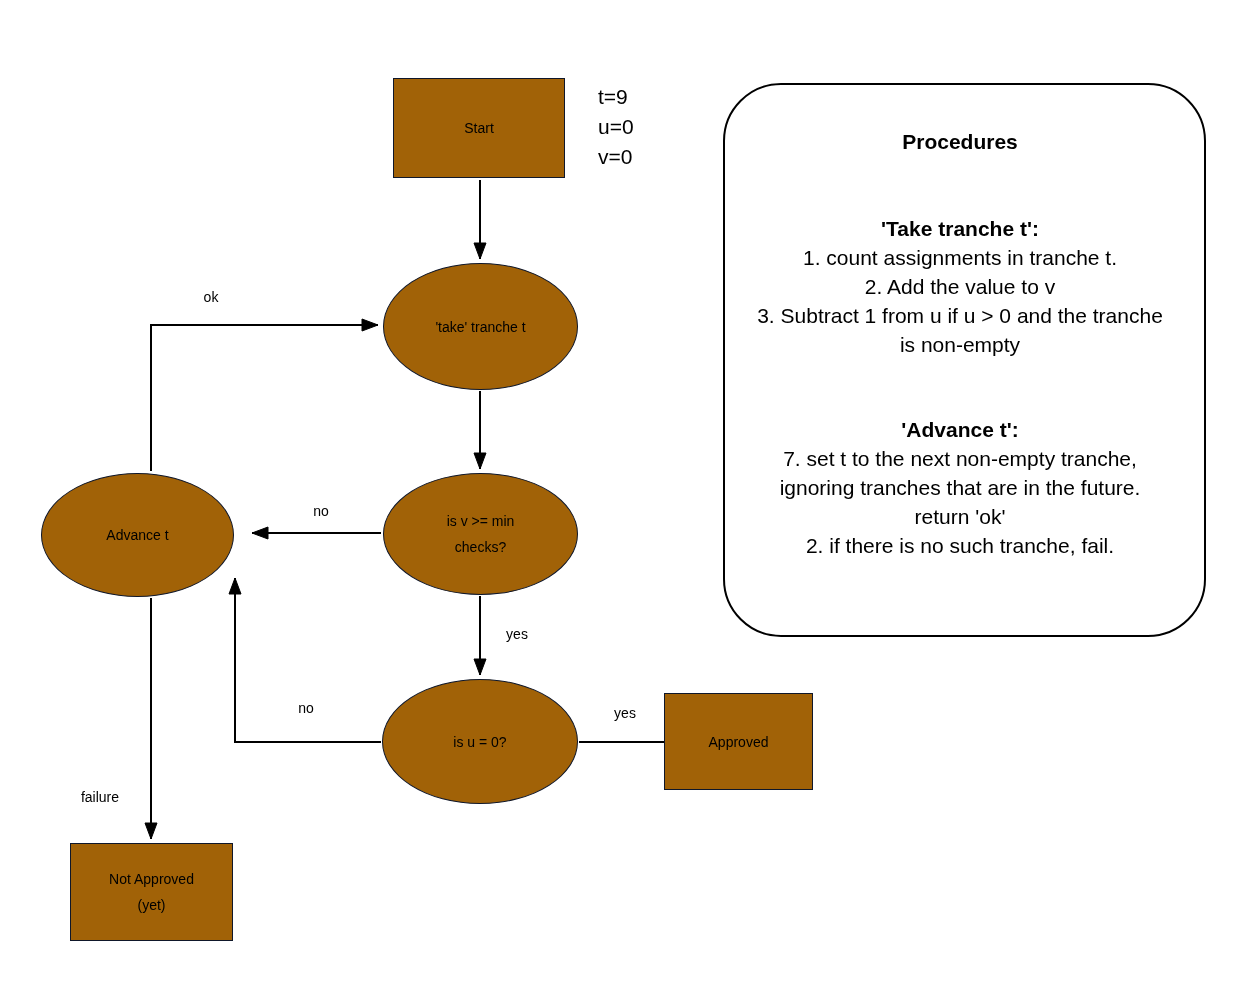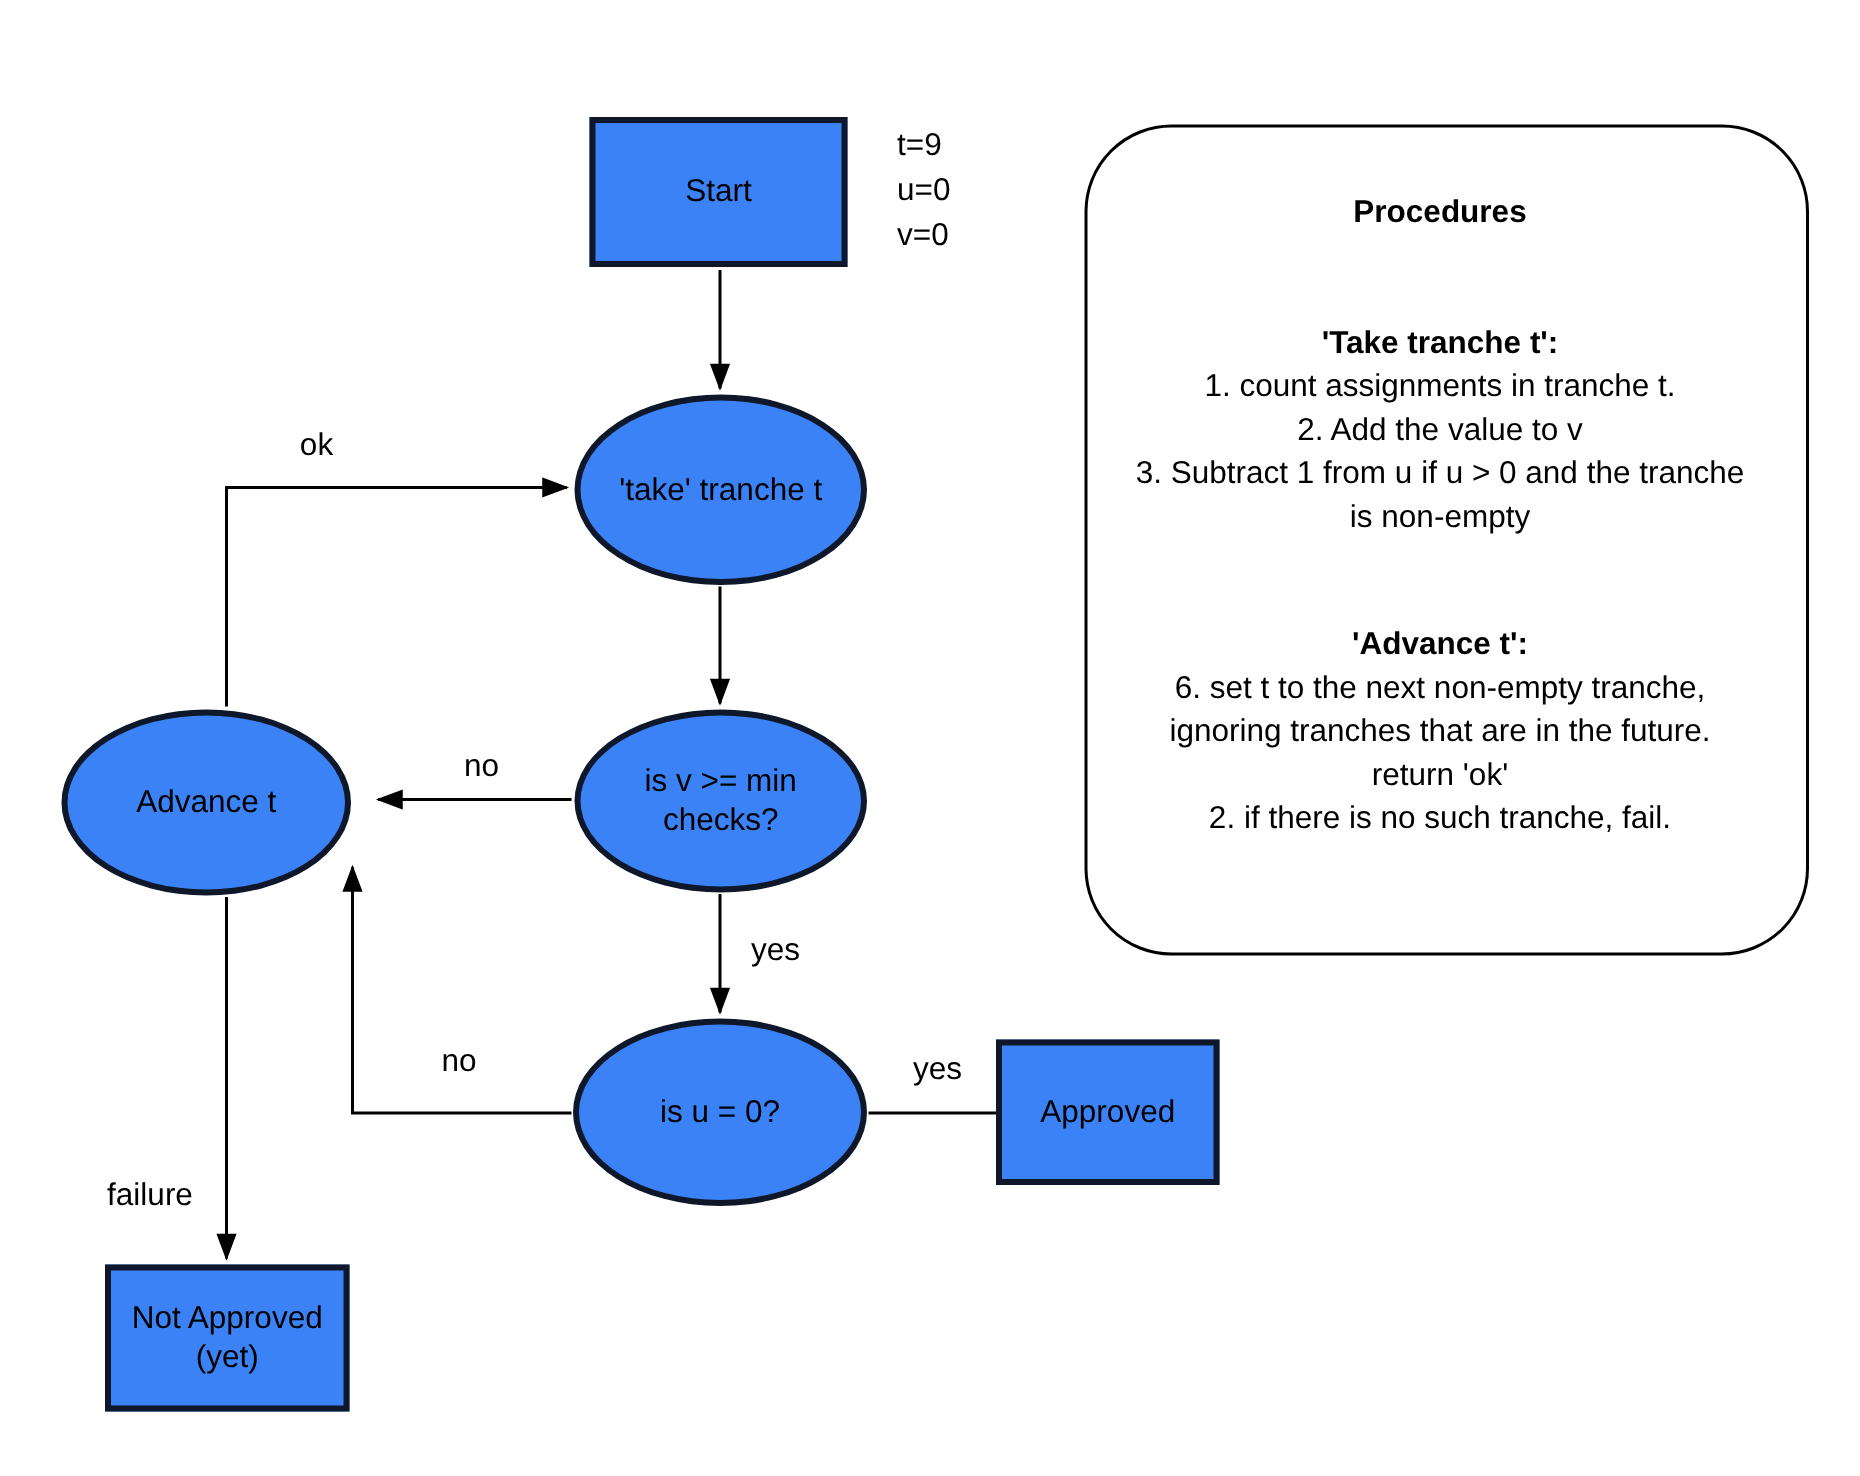--- a/index.html
+++ b/index.html
@@ -19,34 +19,34 @@
   svg.edges {
     position: absolute;
     left: 0; top: 0;
     width: 1240px;
     height: 984px;
     pointer-events: none;
   }
   .node {
     position: absolute;
     box-sizing: border-box;
-    border: 4px solid #0f172a;
-    background: #3b82f6;
+    border: 1px solid #0f172a;
+    background: #a16207;
     display: flex;
     flex-direction: column;
     align-items: center;
     justify-content: center;
-    font-size: 21px;
+    font-size: 14px;
     line-height: 26px;
     text-align: center;
   }
   .node.ellipse { border-radius: 50%; align-items: center; }
   .edge-label {
     position: absolute;
-    font-size: 21px;
+    font-size: 14px;
     line-height: 24px;
     white-space: nowrap;
     transform: translate(-50%, -50%);
   }
   .init-vars {
     position: absolute;
     left: 598px;
     top: 82px;
     font-size: 21px;
     line-height: 30px;
@@ -152,19 +152,19 @@
 
       <div class="proc-block proc-block-take">
         <div class="proc-heading">'Take tranche t':</div>
         <div class="proc-step">1. count assignments in tranche t.</div>
         <div class="proc-step">2. Add the value to v</div>
         <div class="proc-step">3. Subtract 1 from u if u &gt; 0 and the tranche is non-empty</div>
       </div>
 
       <div class="proc-block">
         <div class="proc-heading">'Advance t':</div>
-        <div class="proc-step">6. set t to the next non-empty tranche, ignoring tranches that are in the future. return 'ok'</div>
+        <div class="proc-step">7. set t to the next non-empty tranche, ignoring tranches that are in the future. return 'ok'</div>
         <div class="proc-step">2. if there is no such tranche, fail.</div>
       </div>
     </div>
   </div>
 
 </div>
 
 </body></html>

